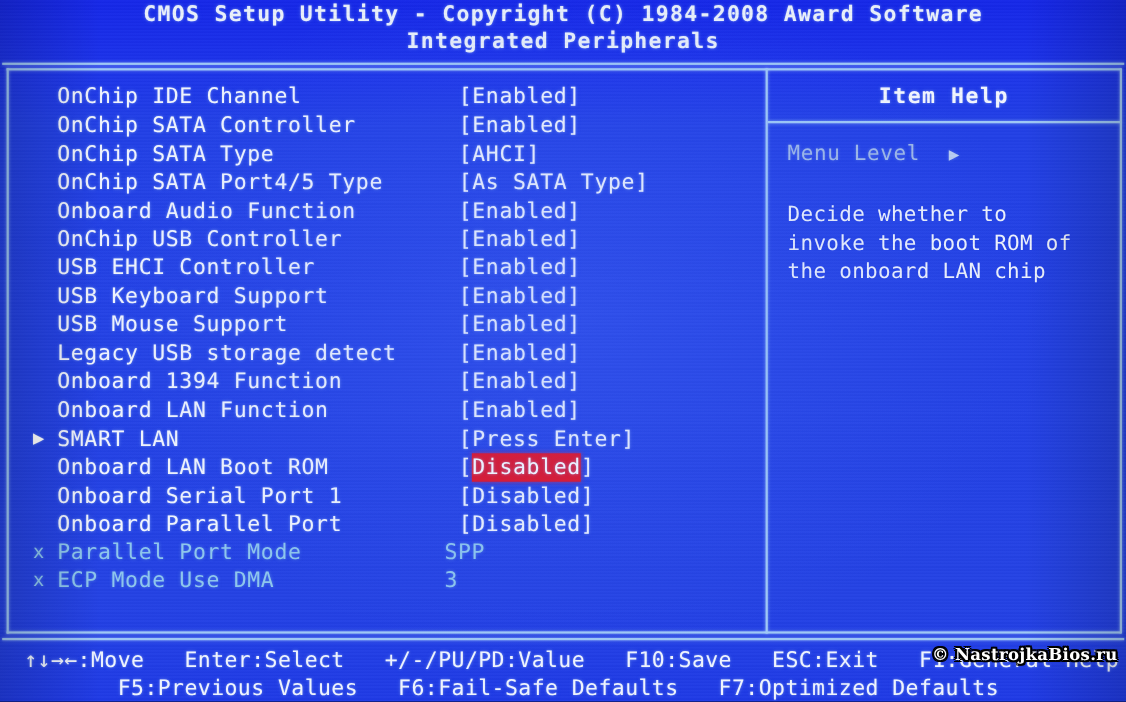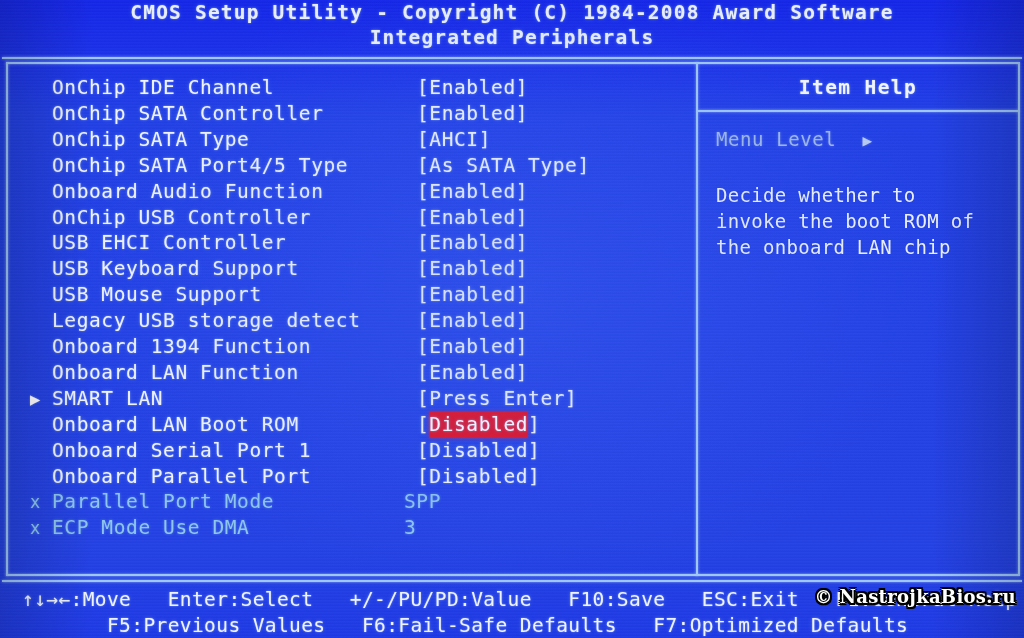--- a/index.html
+++ b/index.html
@@ -197,21 +197,21 @@
   #footer-line1 { top: 0px;  left: 22px; }
   #footer-line2 { top: 26px; left: 22px; }
 
   
   #watermark {
     position: absolute;
     right: 8px;
     top: 586px;
     z-index: 7;
     font-family: "DejaVu Serif", serif;
-    font-size: 18px;
+    font-size: 15px;
     font-weight: bold;
     color: #ffffff;
     letter-spacing: 0.3px;
     text-shadow:
       -1.6px -1.6px 0 #000, 1.6px -1.6px 0 #000,
       -1.6px  1.6px 0 #000, 1.6px  1.6px 0 #000,
       -2px 0 0 #000, 2px 0 0 #000, 0 -2px 0 #000, 0 2px 0 #000;
     white-space: pre;
   }
 </style>

